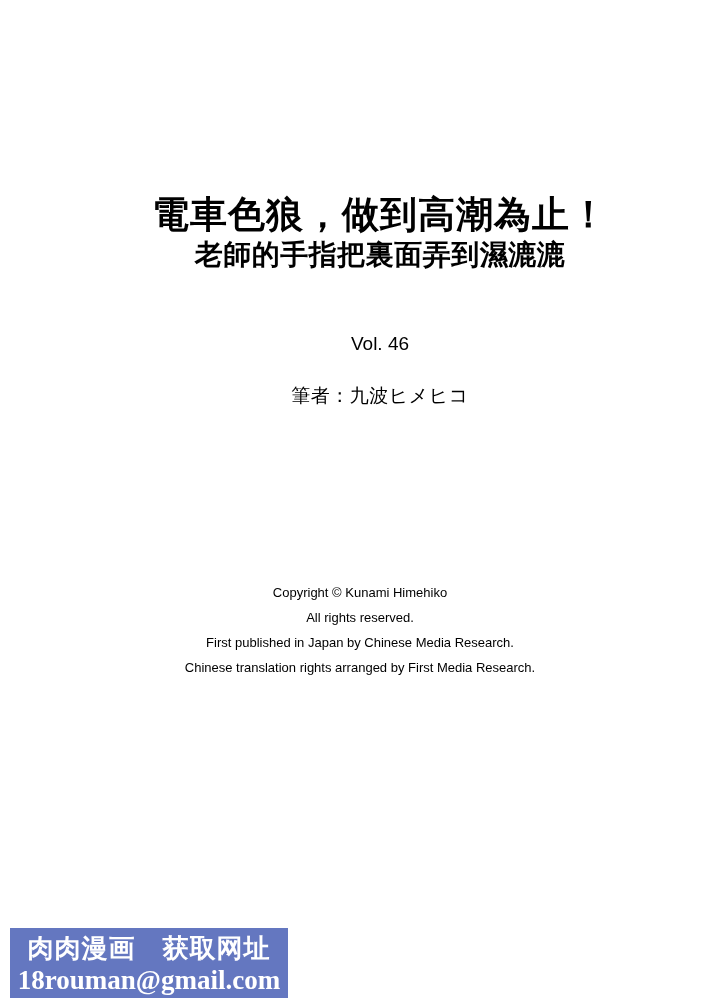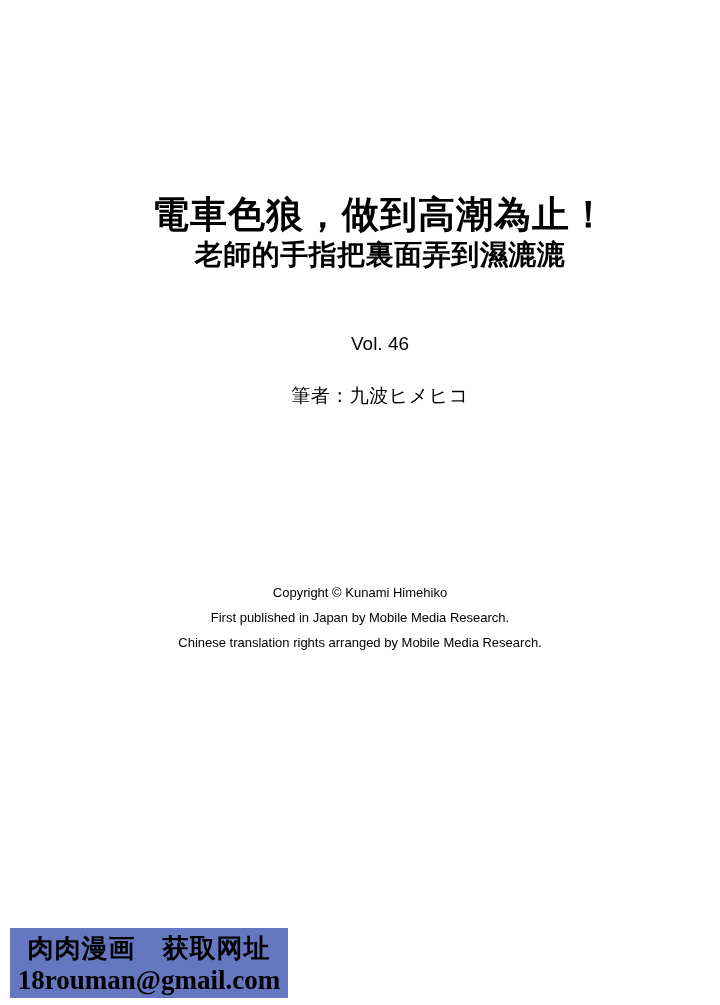--- a/index.html
+++ b/index.html
@@ -58,21 +58,21 @@
     line-height: 25px;
     font-weight: normal;
   }
   .footer-box {
     position: absolute;
     left: 10px;
     top: 928px;
     width: 278px;
     height: 70px;
     background: #6477C0;
-    color: #000000;
+    color: #ffffff;
     text-align: center;
     overflow: hidden;
   }
   .footer-site {
     margin-top: 4px;
     font-size: 26px;
     line-height: 32px;
     font-weight: bold;
     letter-spacing: 1px;
     font-family: "Liberation Sans", "DejaVu Sans", sans-serif;
@@ -92,22 +92,23 @@
   <div class="centered book-title">電車色狼，做到高潮為止！</div>
 
   <div class="centered book-subtitle">老師的手指把裏面弄到濕漉漉</div>
 
   <div class="centered volume">Vol. 46</div>
 
   <div class="centered author">筆者：九波ヒメヒコ</div>
 
   <div class="copyright-block">
     <div>Copyright © Kunami Himehiko</div>
-    <div>First published in Japan by Mobile Media Research.</div>
-    <div>Chinese translation rights arranged by Mobile Media Research.</div>
+    <div>All rights reserved.</div>
+    <div>First published in Japan by Chinese Media Research.</div>
+    <div>Chinese translation rights arranged by First Media Research.</div>
   </div>
 
   <div class="footer-box">
     <div class="footer-site">肉肉漫画　获取网址</div>
     <div class="footer-email">18rouman@gmail.com</div>
   </div>
 
 </div>
 
 </body></html>

